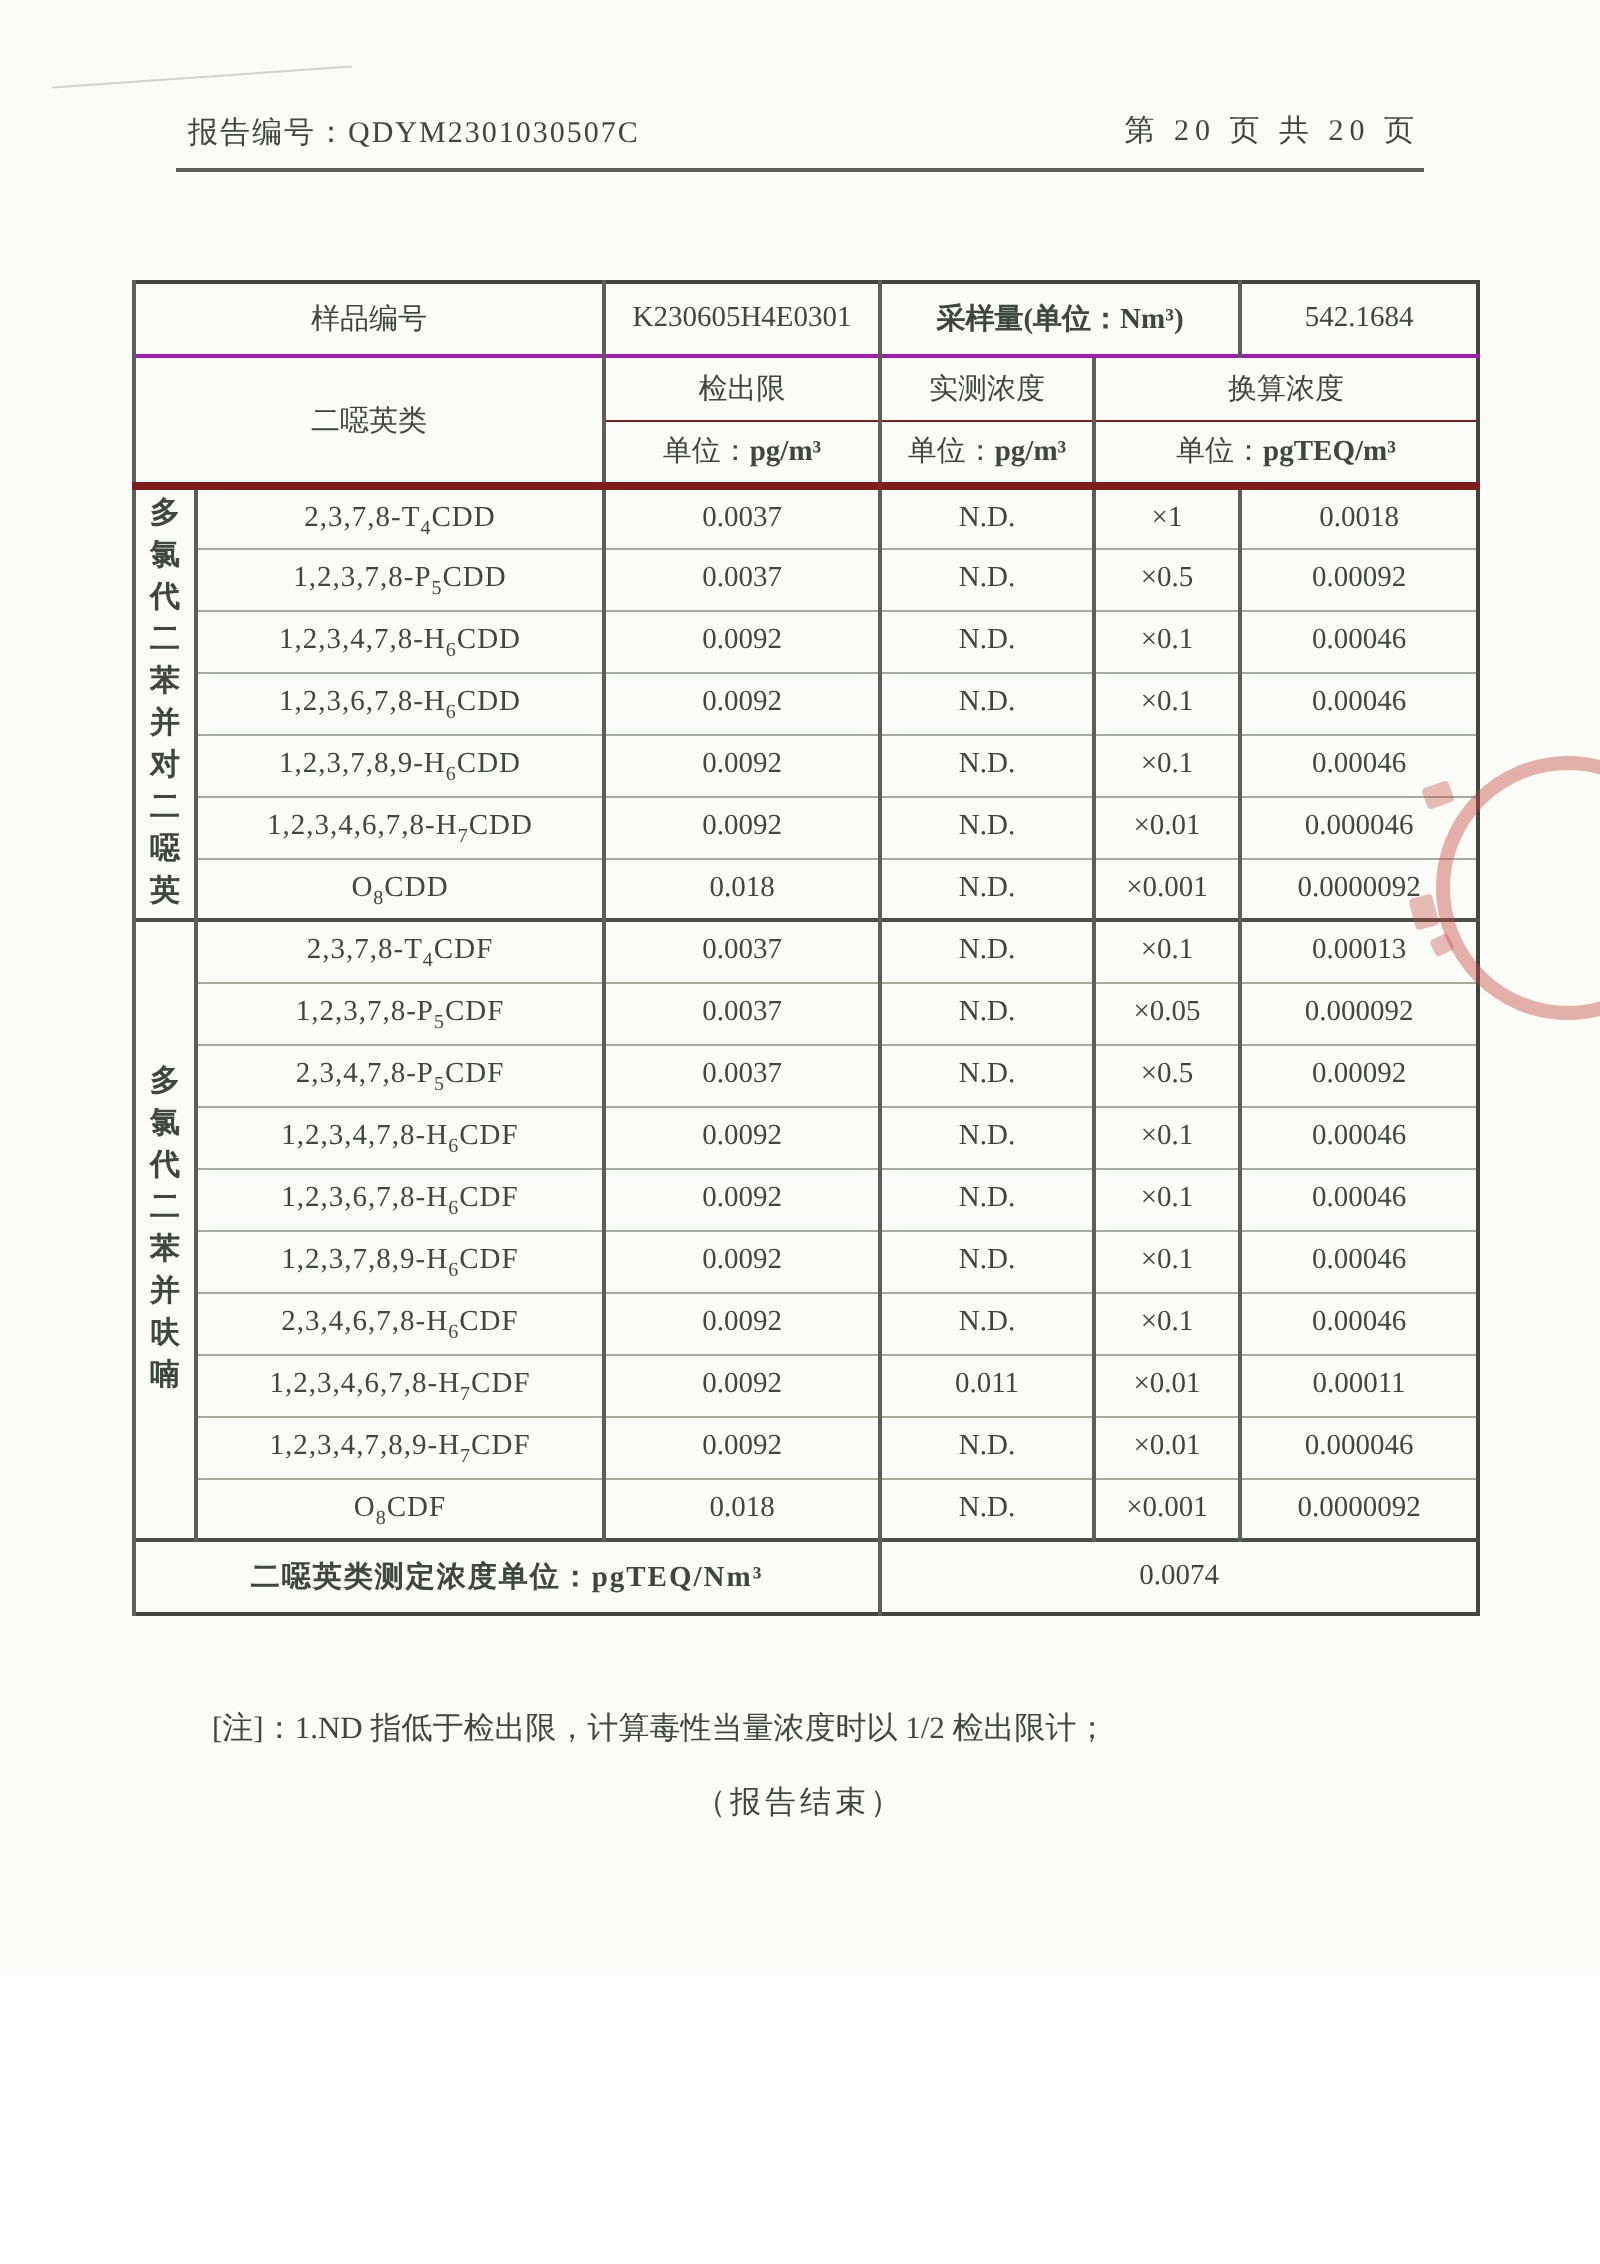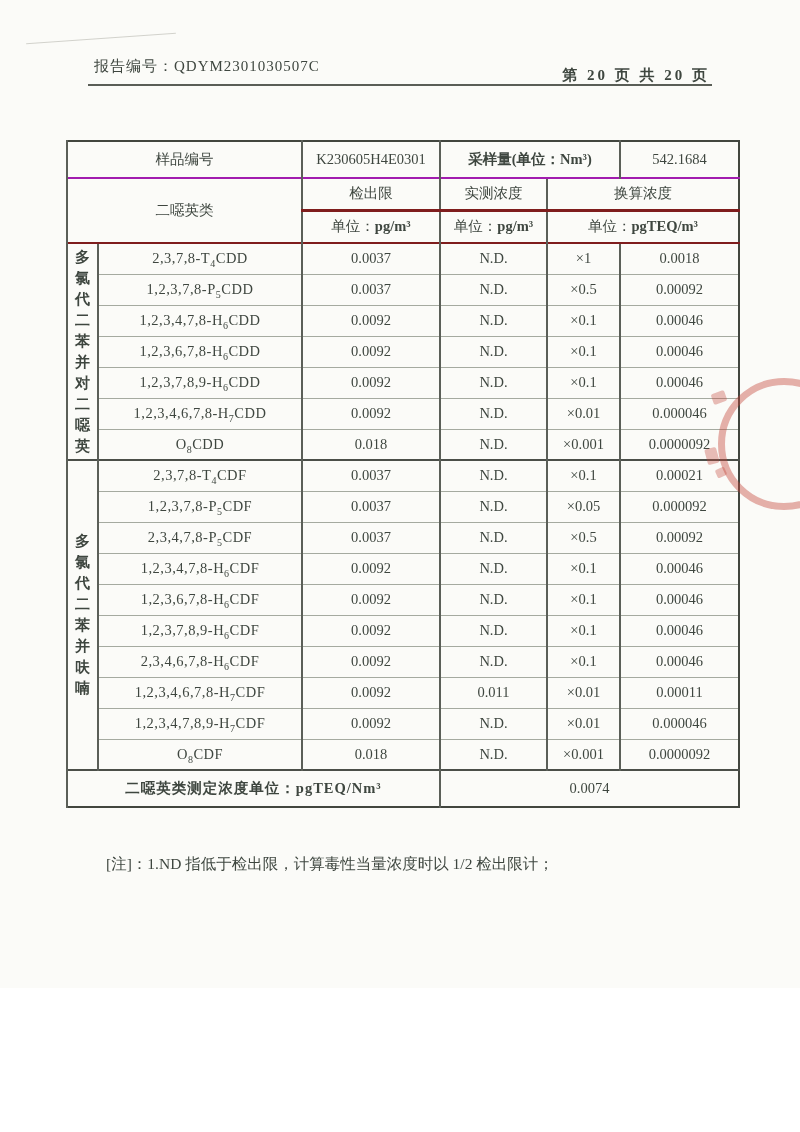--- a/index.html
+++ b/index.html
@@ -9,21 +9,21 @@
     background:#fbfbf8;
     overflow:hidden;
     font-family:"Liberation Serif","DejaVu Serif",serif;
     color:#3e463f;
   }
   .scan-line{
     position:absolute;left:26px;top:38px;width:150px;height:1px;
     background:#d2d2cc;transform:rotate(-4deg);
   }
   .report-line{position:absolute;left:94px;top:57px;font-size:15px;letter-spacing:1px;}
-  .page-info{position:absolute;right:90px;top:66px;font-size:15px;letter-spacing:3px;font-weight:bold;}
+  .page-info{position:absolute;right:90px;top:56px;font-size:15px;letter-spacing:3px;}
   .head-rule{position:absolute;left:88px;top:84px;width:624px;height:2px;background:#5a5e57;}
   .doc-title{
     position:absolute;left:0;right:0;top:99px;text-align:center;
     font-size:20px;font-weight:bold;letter-spacing:3px;color:#343b34;
   }
   table.result{
     position:absolute;left:66px;top:140px;width:672px;
     border-collapse:collapse;table-layout:fixed;
     font-size:14.5px;
   }
@@ -33,24 +33,24 @@
     text-align:center;vertical-align:middle;
     padding:0 2px;overflow:hidden;
   }
   table.result{border:2px solid #42463f;}
   tr.sample-row{height:37px;margin-top:32px;}
   tr.head2{height:32px;}
   tr.head3{height:33px;}
   tr.data{height:31px;}
   tr.footer-row{height:37px;}
   tr.head2 td{border-top:2px solid #a21caf;}
-  tr.first-data td{border-top:2px solid #7f1d1d;}
+  tr.first-data td{border-top:4px solid #7f1d1d;}
   tr.group-start td{border-top:2px solid #4b4f49;}
   tr.footer-row td{border-top:2px solid #4b4f49;}
-  tr.head3 td{border-top:3px solid #7f1d1d;}
+  tr.head3 td{border-top:1px solid #7f1d1d;}
   td.bold-unit, .unit-lat{font-weight:bold;}
   sub{font-size:10px;line-height:0;}
   .vert{
     width:17px;margin:0 auto;word-break:break-all;
     line-height:21px;font-size:15px;font-weight:bold;letter-spacing:0;
   }
   .congener{letter-spacing:0.5px;}
   .footer-label{font-weight:bold;letter-spacing:1px;}
   .notes{position:absolute;left:90px;top:838px;width:620px;font-size:15.5px;color:#3e463f;}
   .note-1{margin:16px;}
@@ -164,21 +164,21 @@
     </tr>
 
     <tr class="data group-start">
       <td rowspan="10">
             <div class="vert">多氯代二苯并呋喃</div>
           </td>
       <td class="congener"><span>2,3,7,8-T</span><sub>4</sub><span>CDF</span></td>
       <td>0.0037</td>
       <td>N.D.</td>
       <td>×0.1</td>
-      <td>0.00021</td>
+      <td>0.00013</td>
     </tr>
     <tr class="data">
       <td class="congener"><span>1,2,3,7,8-P</span><sub>5</sub><span>CDF</span></td>
       <td>0.0037</td>
       <td>N.D.</td>
       <td>×0.05</td>
       <td>0.000092</td>
     </tr>
     <tr class="data">
       <td class="congener"><span>2,3,4,7,8-P</span><sub>5</sub><span>CDF</span></td>
@@ -239,20 +239,21 @@
 
     <tr class="footer-row">
       <td colspan="3" class="footer-label">二噁英类测定浓度单位：pgTEQ/Nm³</td>
       <td colspan="3">0.0074</td>
     </tr>
   </tbody>
     </table>
 
   <div class="notes">
     <p class="note-1">[注]：1.ND 指低于检出限，计算毒性当量浓度时以 1/2 检出限计；</p>
+    <p class="note-end">（报告结束）</p>
   </div>
 
   <div class="stamp-arc"></div>
   <div class="stamp-frag frag-1"></div>
   <div class="stamp-frag frag-2"></div>
   <div class="stamp-frag frag-3"></div>
 
 </div>
 
 </body></html>

